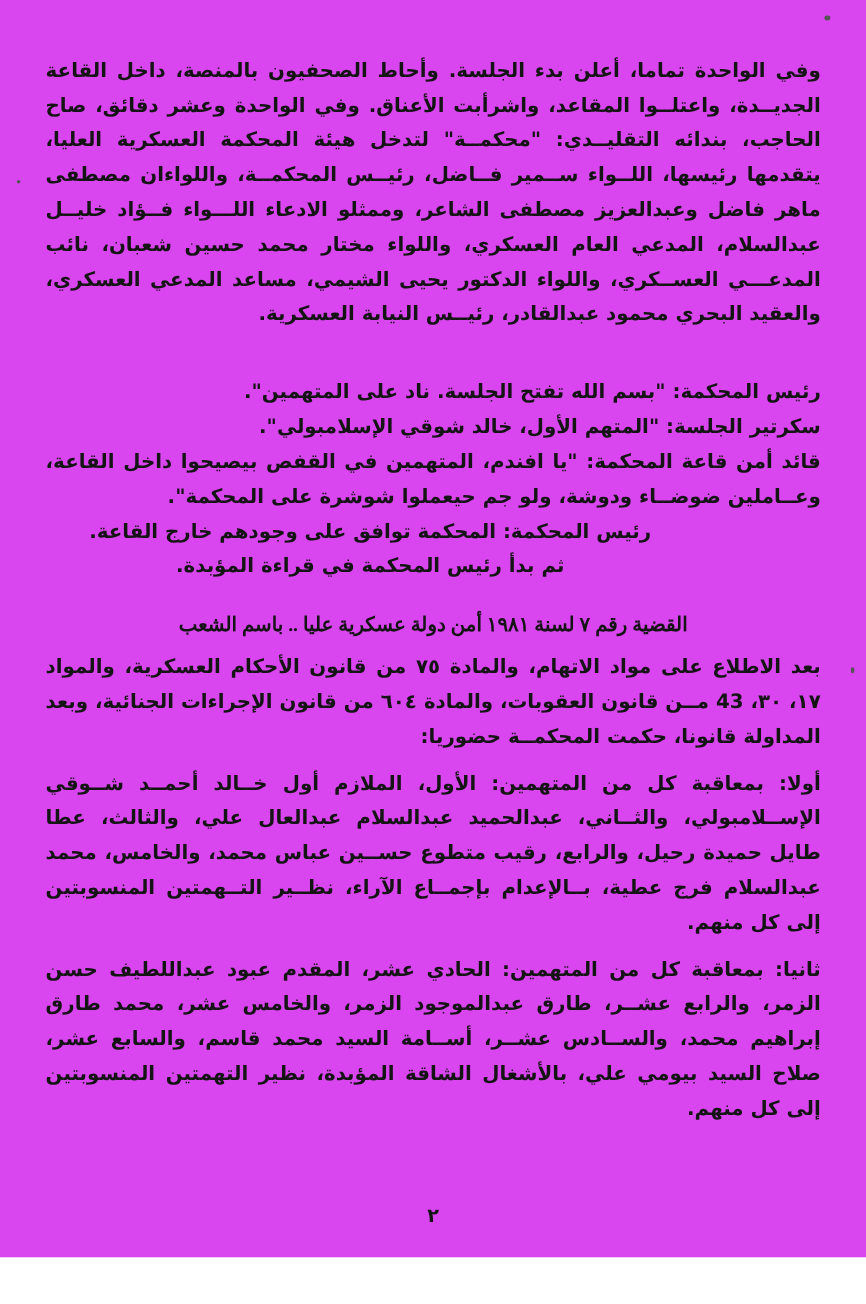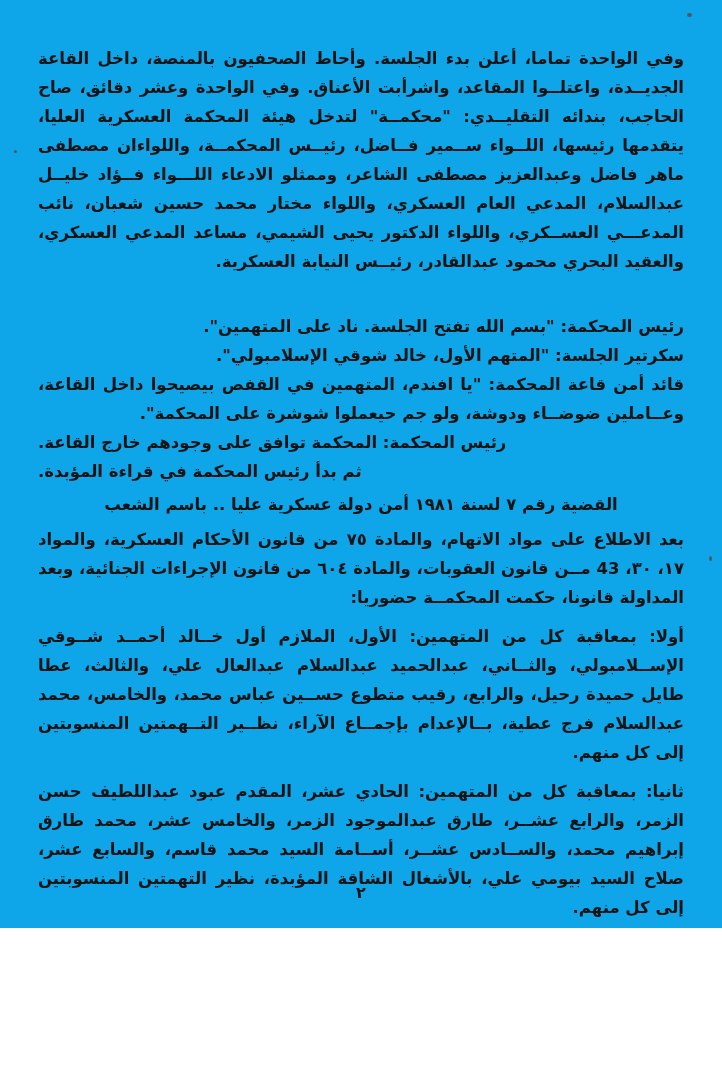--- a/index.html
+++ b/index.html
@@ -3,43 +3,44 @@
 <meta charset="utf-8">
 <style>
   html, body {
     margin: 0;
     padding: 0;
     background: #ffffff;
   }
   .page {
     position: relative;
     width: 722px;
-    height: 928px;
-    background: #0ea5e9;
+    height: 1048px;
+    background: #d946ef;
     box-sizing: border-box;
     padding: 44px 38px 0 38px;
     direction: rtl;
     overflow: hidden;
   }
   .para {
     font-family: "DejaVu Sans", sans-serif;
     font-weight: 700;
     font-size: 16.5px;
     line-height: 29px;
     color: #141414;
     text-align: justify;
     margin: 0;
   }
   .block-gap { margin-top: 36px; }
   .small-gap { margin-top: 6px; }
   .item-gap  { margin-top: 10px; }
-  .indent    { padding-right: 105px; text-align: left; }
+  .indent    { padding-right: 105px; text-align: center; }
   .heading {
-    margin-top: 4px;
+    margin-top: 20px;
     text-align: center;
+    font-family: Liberation Serif, serif;
   }
   .page-num {
     position: absolute;
     left: 0;
     right: 0;
     bottom: 26px;
     text-align: center;
     font-family: "DejaVu Sans", sans-serif;
     font-weight: 700;
     font-size: 16px;

